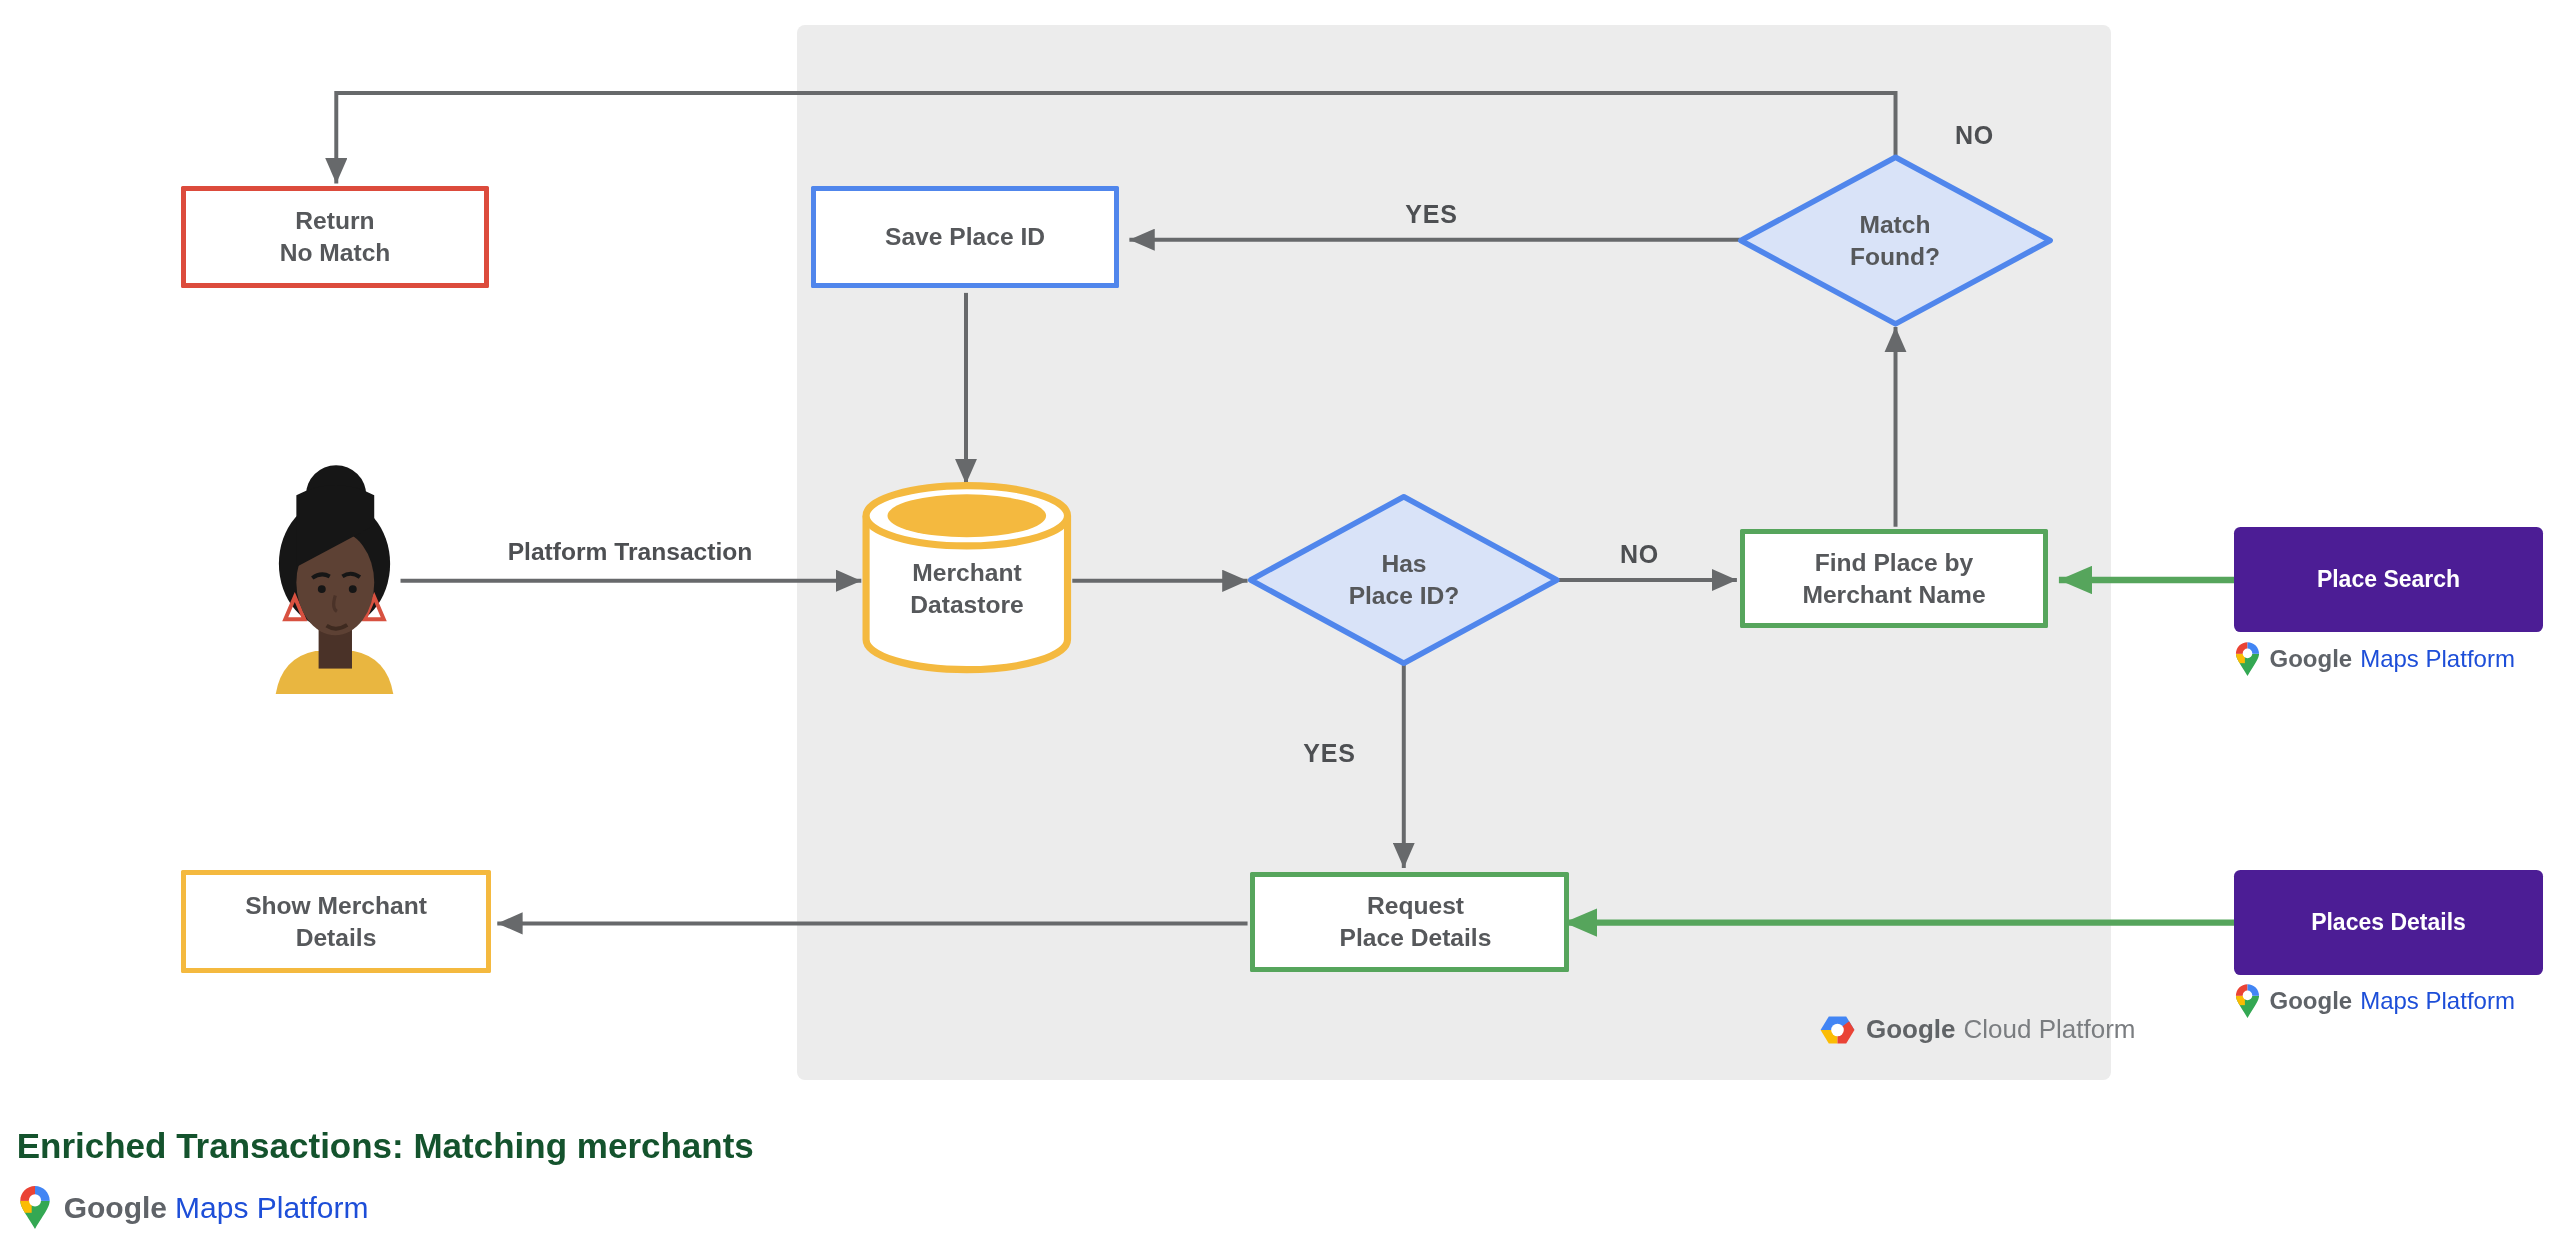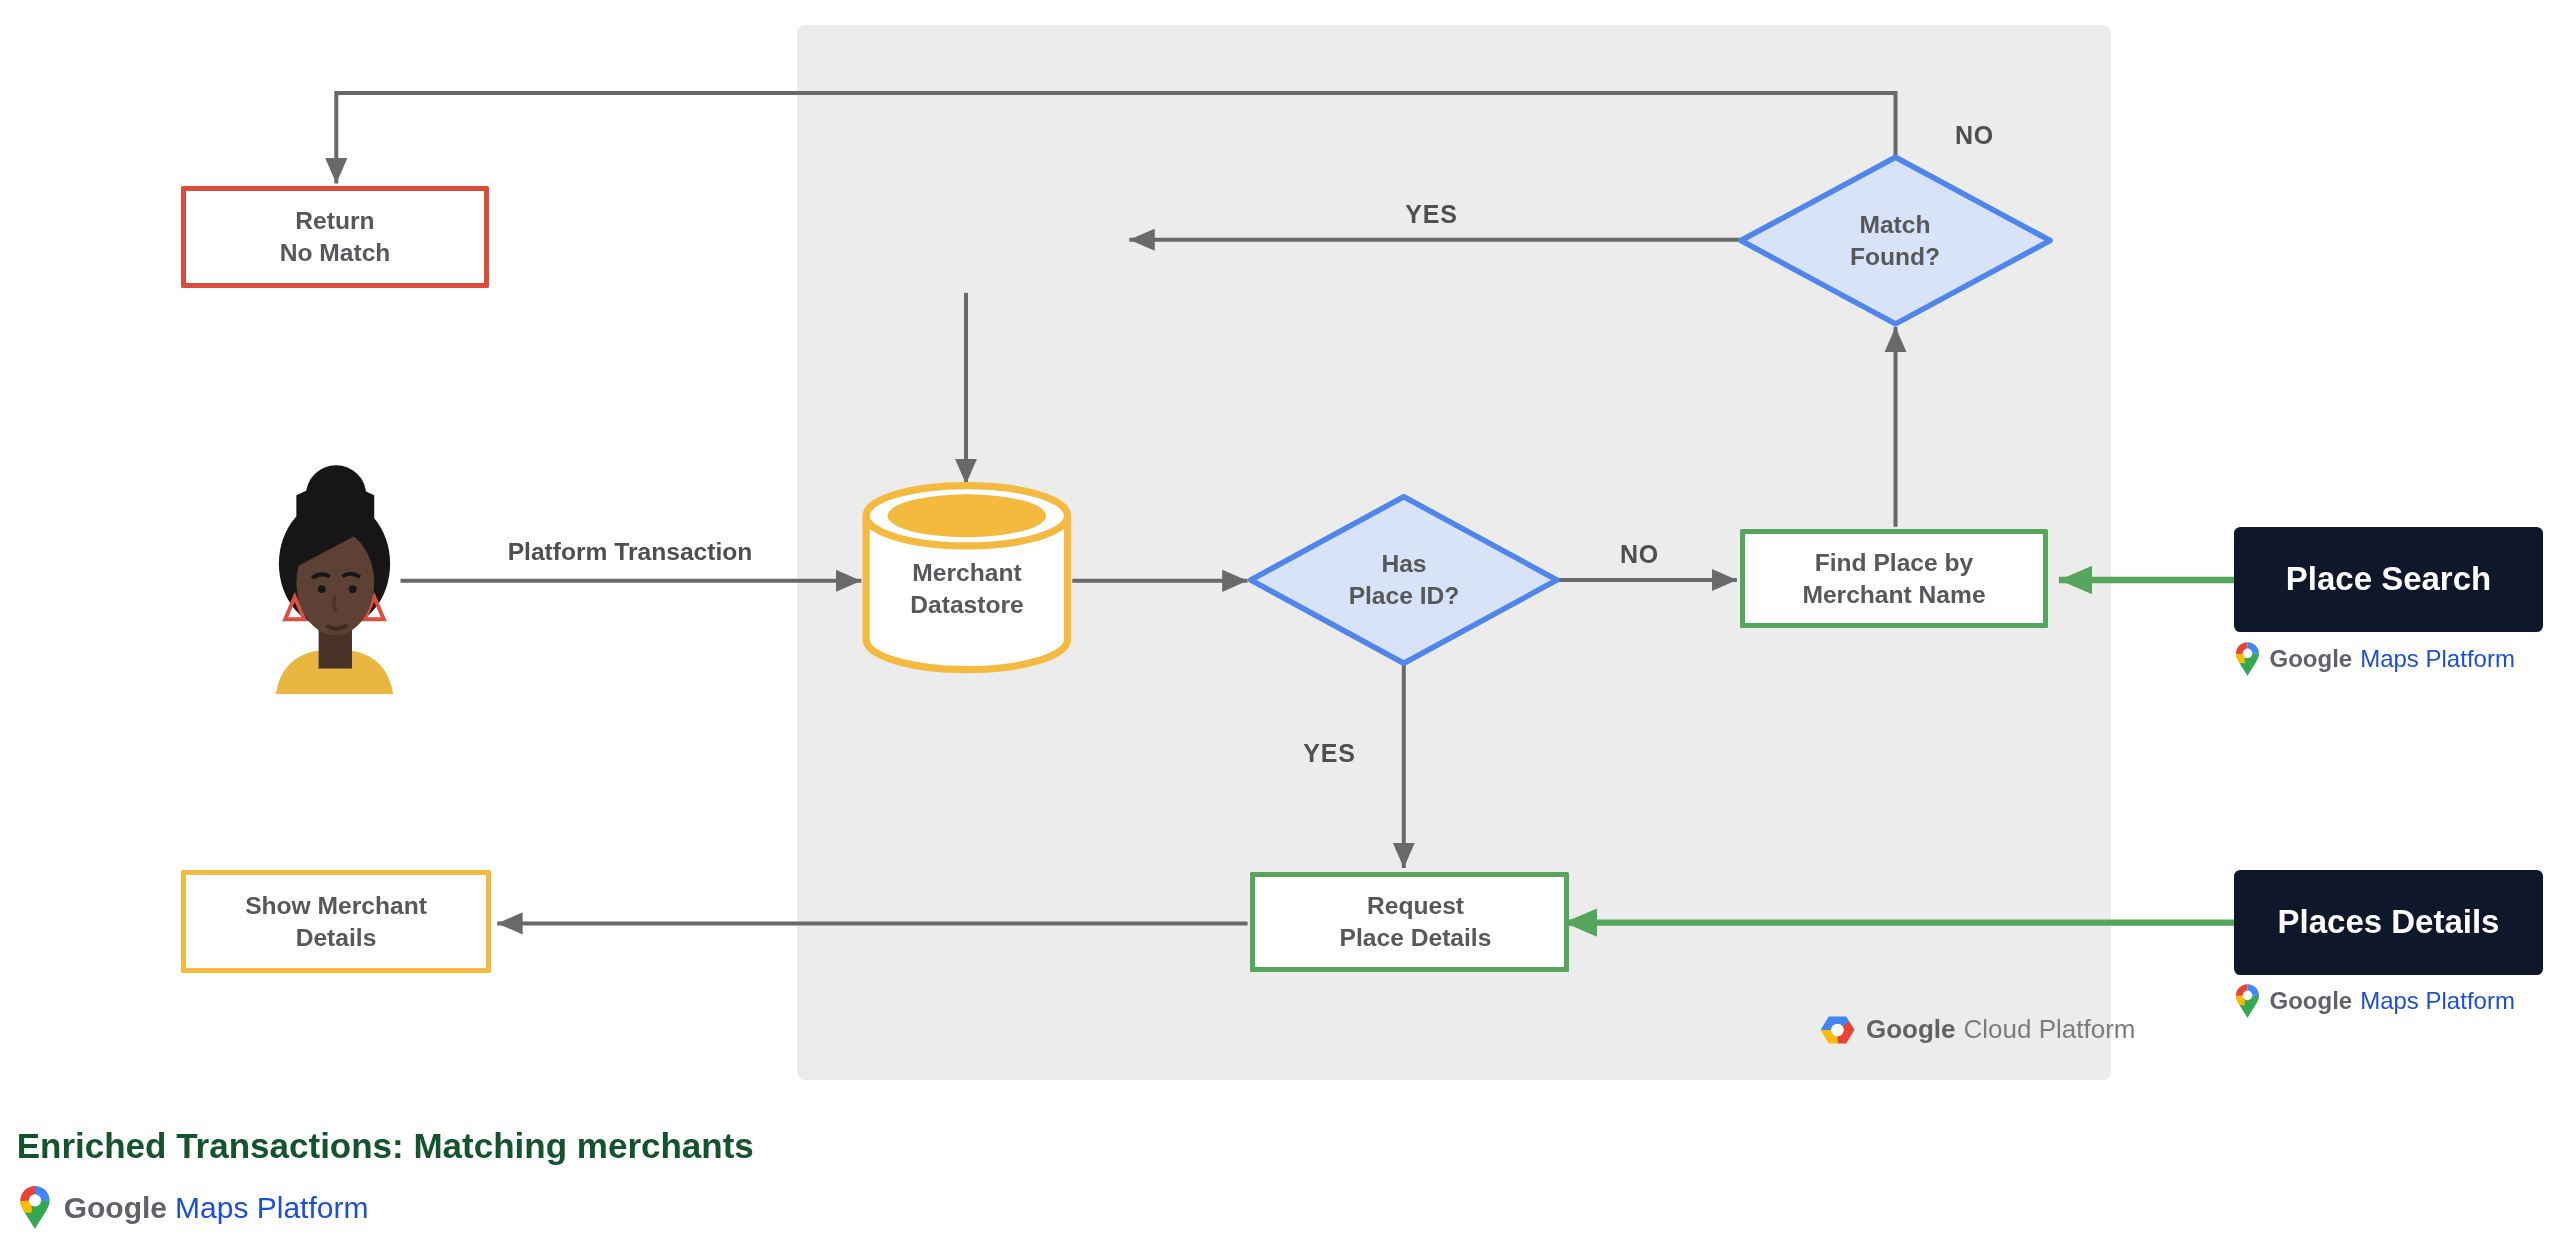--- a/index.html
+++ b/index.html
@@ -8,22 +8,22 @@
   #panel{position:absolute;left:797px;top:24.6px;width:1314px;height:1055px;
          background:#ECECEC;border-radius:8px;z-index:0;}
   #wires{position:absolute;left:0;top:0;z-index:1;}
   .node{position:absolute;display:flex;align-items:center;justify-content:center;
         text-align:center;background:#ffffff;font-weight:700;color:#56585B;
         font-size:24.6px;line-height:1.3;white-space:pre-line;z-index:2;border-radius:1.6px;}
   .node.red{border:5.6px solid #DC4B3C;}
   .node.blue{border:5.6px solid #5086EC;}
   .node.green{border:5.6px solid #56A55C;}
   .node.yellow{border:5.6px solid #F4B93F;}
-  .node.fill-green{background:#0f172a;color:#ffffff;border:none;border-radius:6.3px;
-                   font-size:33px;}
+  .node.fill-green{background:#4c1d95;color:#ffffff;border:none;border-radius:6.3px;
+                   font-size:23px;}
   .diamond-label{position:absolute;display:flex;align-items:center;justify-content:center;
         text-align:center;font-weight:700;color:#56585B;font-size:24.6px;line-height:1.3;
         white-space:pre-line;z-index:2;background:transparent;}
   .edge-label{position:absolute;font-weight:700;color:#4D4F52;font-size:25px;
         letter-spacing:0.8px;z-index:3;text-align:center;}
   .flow-label{position:absolute;font-weight:700;color:#4D4F52;font-size:24.6px;
         z-index:3;text-align:center;}
   .logo{position:absolute;display:flex;align-items:center;z-index:3;}
   .logo .g-word{color:#5F6368;font-weight:600;}
   .logo .rest-word{color:#1d4ed8;font-weight:400;margin-left:8px;}
@@ -75,20 +75,21 @@
     <g>
       <path d="M1092 650 L1092 806 A127 38 0 0 0 1346 806 L1346 650" fill="#ffffff" stroke="#F4B93F" stroke-width="9"></path>
       <ellipse cx="1219" cy="650" rx="127" ry="38" fill="#ffffff" stroke="#F4B93F" stroke-width="9"></ellipse>
       <ellipse cx="1219" cy="650" rx="100" ry="27" fill="#F4B93F"></ellipse>
     </g>
   </svg>
 
   <div class="node red" style="left:181px;top:186px;width:298px;height:92px;">Return
 No Match</div>
 
+  <div class="node blue" style="left:811px;top:186px;width:298px;height:92px;">Save Place ID</div>
 
   <div class="node green" style="left:1740px;top:529px;width:298px;height:89px;">Find Place by
 Merchant Name</div>
 
   <div class="node green" style="left:1250px;top:872px;width:297px;height:90px;padding-left:12px;">Request
 Place Details</div>
 
   <div class="node yellow" style="left:181px;top:870px;width:300px;height:93px;">Show Merchant
 Details</div>
 

